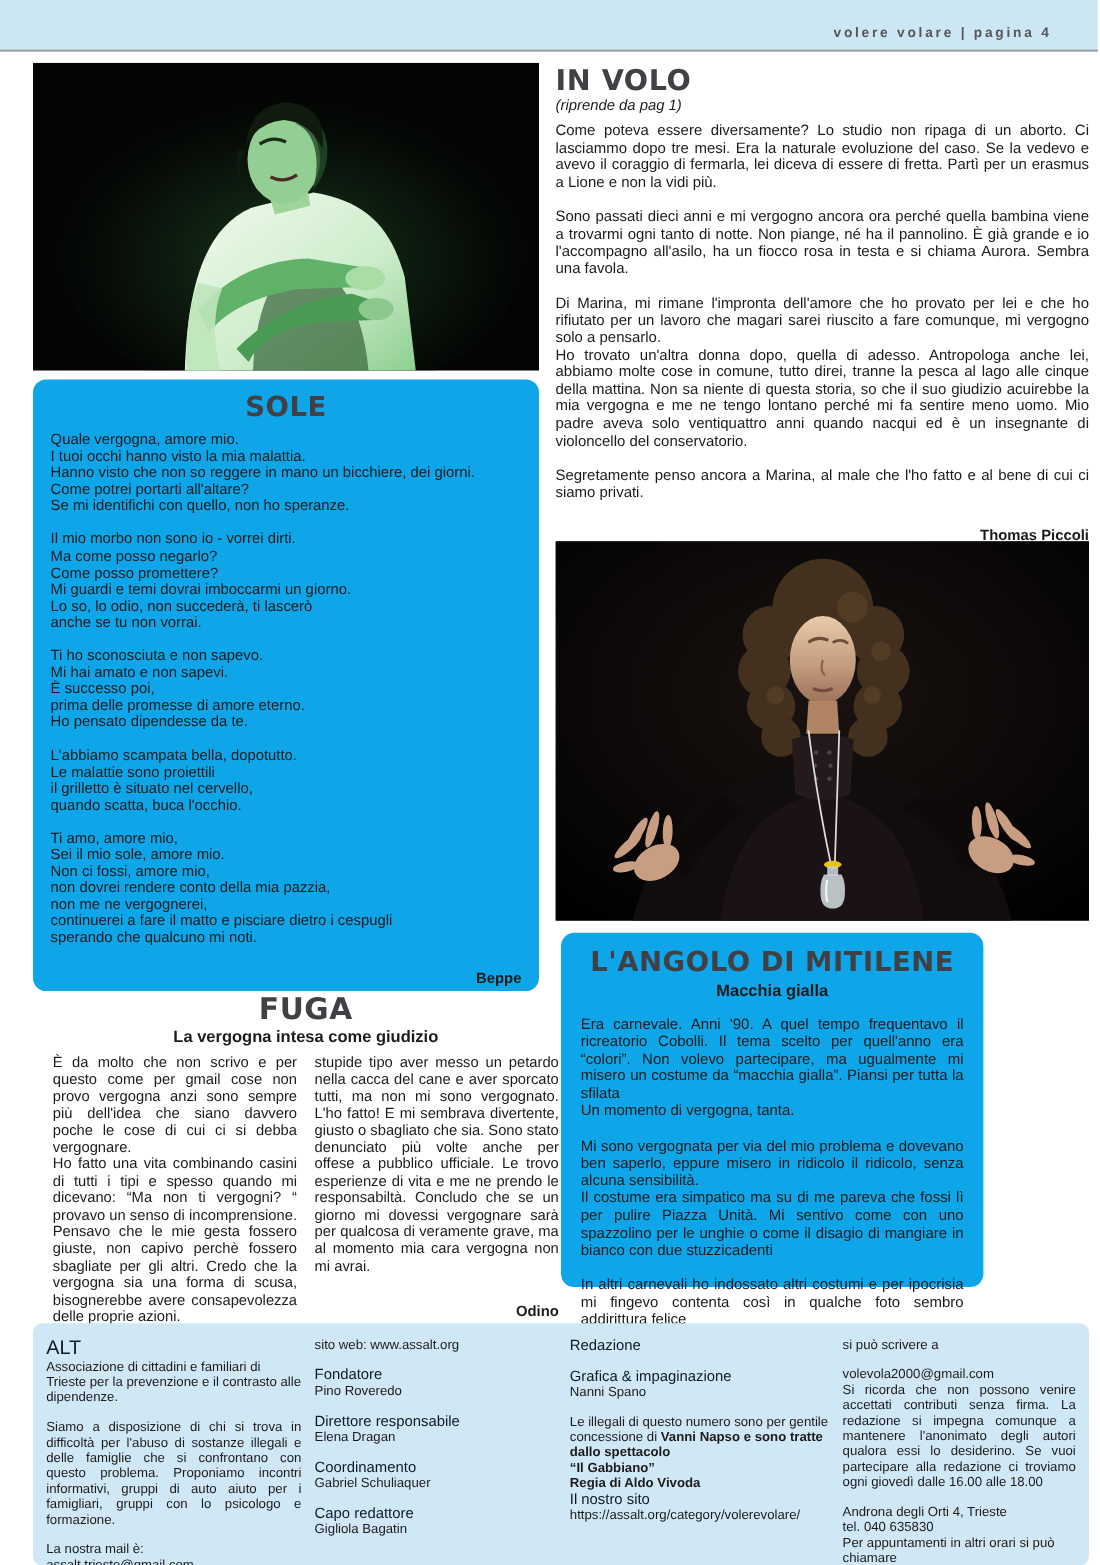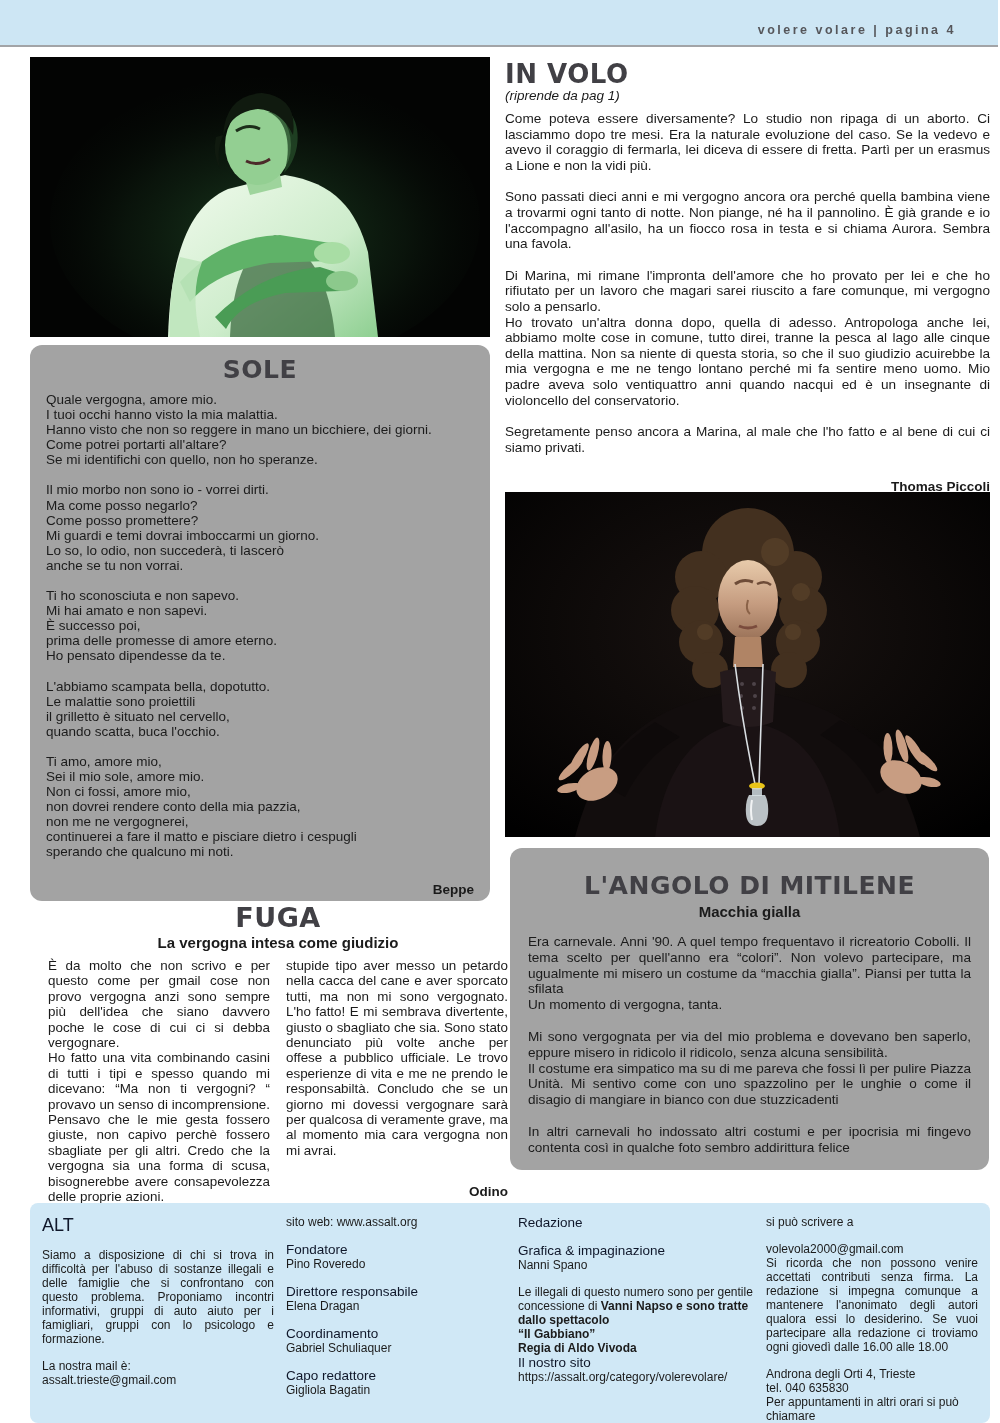--- a/index.html
+++ b/index.html
@@ -13,21 +13,21 @@
   .topbar-text { position:absolute; right:42px; bottom:8px; font-size:12.5px; font-weight:bold;
                  letter-spacing:2.5px; color:#55565a; }
 
   
   .headline { font-family:"DejaVu Sans", sans-serif; font-weight:bold; color:#414045; letter-spacing:.5px; }
 
   
   .photo { display:block; }
 
   
-  .bluebox { background:#a3a3a3; border-radius:12px; }
+  .bluebox { background:#0ea5e9; border-radius:12px; }
 
   .sole-box { left:30px; top:345px; width:460px; height:556px; padding:10px 16px; }
   .sole-title { text-align:center; font-size:25px; margin-bottom:8px; }
   .stanza { font-size:13.5px; line-height:15.1px; margin-bottom:15px; }
   .sig { font-weight:bold; font-size:13.5px; text-align:right; }
 
   .fuga-wrap { left:30px; top:903px; width:460px;margin-left:18px; }
   .fuga-title { text-align:center; font-size:27px; line-height:30px; }
   .fuga-sub { text-align:center; font-weight:bold; font-size:15px; margin-top:1px; margin-bottom:7px; }
   .fuga-cols { display:flex; gap:16px; }
@@ -38,21 +38,21 @@
   .involo { left:505px; top:60px; width:485px; }
   .involo-title { font-size:26px; line-height:28px; }
   .involo-sub { font-style:italic; font-size:13.5px; margin-bottom:8px; }
   .involo p { font-size:13.6px; line-height:15.6px; text-align:justify; }
   .gap-b { margin-bottom:16px; }
   .involo-sig { margin-top:24px; }
 
   .photo1 { left:30px; top:57px; }
   .photo2 { left:505px; top:492px; }
 
-  .angolo-box { left:510px; top:848px; width:479px; height:322px; padding:23px 18px; }
+  .angolo-box { left:510px; top:848px; width:384px; height:322px; padding:12px 18px; }
   .angolo-title { text-align:center; font-size:25px; }
   .angolo-sub { text-align:center; font-weight:bold; font-size:15px; margin-top:3px; margin-bottom:14px; }
   .angolo-box p { font-size:13.6px; line-height:15.8px; text-align:justify; }
 
   
   .footer { left:30px; top:1203px; width:960px; height:220px; background:#d0e8f6; border-radius:8px; }
   .fcol { position:absolute; top:12px; font-size:12px; line-height:14px; }
   .fcol-1 { left:12px;  width:232px; }
   .fcol-2 { left:256px; width:210px; }
   .fcol-3 { left:488px; width:242px; }
@@ -239,20 +239,21 @@
     <p class="gap-b">Un momento di vergogna, tanta.</p>
     <p>Mi sono vergognata per via del mio problema e dovevano ben saperlo, eppure misero in ridicolo il ridicolo, senza alcuna sensibilità.</p>
     <p class="gap-b">Il costume era simpatico ma su di me pareva che fossi lì per pulire Piazza Unità. Mi sentivo come con uno spazzolino per le unghie o  come il disagio di mangiare in bianco con due stuzzicadenti</p>
     <p>In altri carnevali ho indossato altri costumi e per ipocrisia mi fingevo contenta così in qualche foto sembro addirittura felice</p>
   </div>
 
   <div class="abs footer">
 
     <div class="fcol fcol-1">
       <div class="cyan alt-title">ALT</div>
+      <div>Associazione di cittadini e familiari di<br>Trieste per la prevenzione e il contrasto alle<br>dipendenze.</div>
       <div class="fgap"></div>
         <div class="fgap"></div>
       <div class="fjust">Siamo a disposizione di chi si trova in difficoltà per l'abuso di sostanze illegali e delle famiglie che si confrontano con questo problema. Proponiamo incontri informativi, gruppi di auto aiuto per i famigliari, gruppi con lo psicologo e formazione.</div>
       <div class="fgap"></div>
         <div class="fgap"></div>
         <div class="fgap-s"></div>
       <div>La nostra  mail è:</div>
       <div>assalt.trieste@gmail.com</div>
     </div>
 

